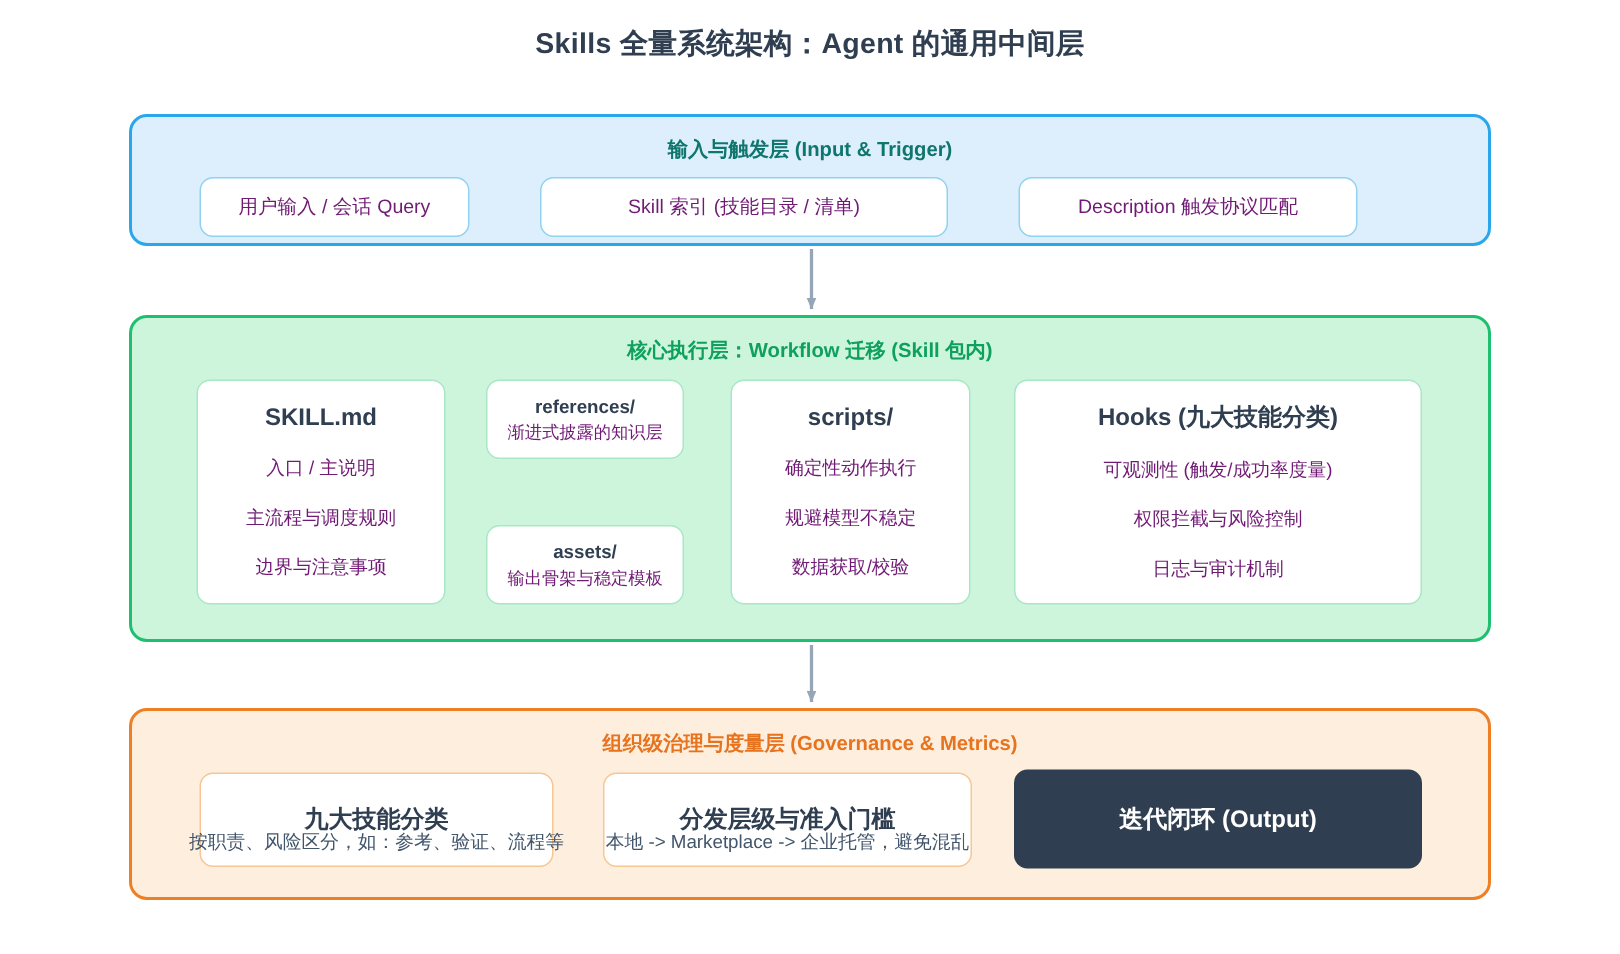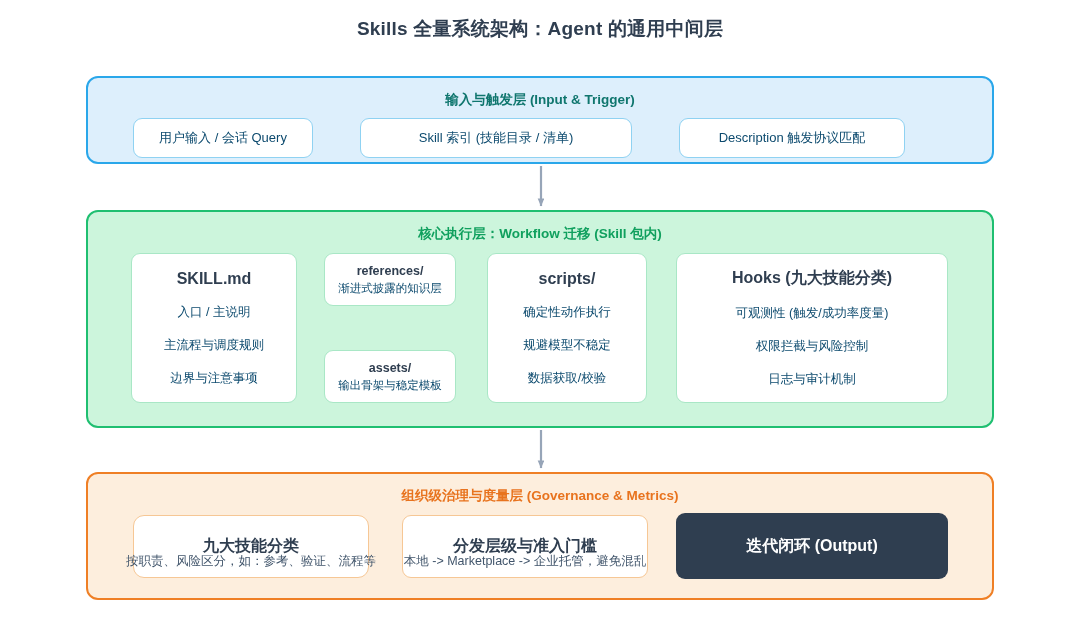--- a/index.html
+++ b/index.html
@@ -80,21 +80,21 @@
     justify-content: center;
   }
   .node .n-title {
     font-size: 16px;
     font-weight: bold;
     color: #2f3e50;
     white-space: nowrap;
   }
   .node .n-line {
     font-size: 12.5px;
-    color: #0c4a6e;
+    color: #701a75;
     white-space: nowrap;
   }
 
   
   .node.blue { border-color: #8fd2f2; }
   .node.blue .n-line { font-size: 13px; }
 
   #n-query  { left: 133px; top: 118px; width: 180px; height: 40px; }
   #n-index  { left: 360px; top: 118px; width: 272px; height: 40px; }
   #n-desc   { left: 679px; top: 118px; width: 226px; height: 40px; }
@@ -106,21 +106,21 @@
   #n-assets  { left: 324px; top: 350px; width: 132px; height: 53px; gap: 3px; }
   #n-scripts { left: 487px; top: 253px; width: 160px; height: 150px; gap: 16px; }
   #n-hooks   { left: 676px; top: 253px; width: 272px; height: 150px; gap: 16px; }
 
   #n-skill .n-title, #n-scripts .n-title, #n-hooks .n-title { margin-bottom: 0px; }
   #n-refs .n-title, #n-assets .n-title { font-size: 12.5px; }
   #n-refs .n-line, #n-assets .n-line { font-size: 11.5px; }
 
   
   .node.orange { border-color: #f6c795; gap: 9px; }
-  #n-cats  { left: 133px; top: 515px; width: 236px; height: 63px; border-radius: 11px; }
+  #n-cats  { left: 133px; top: 515px; width: 236px; height: 63px; }
   #n-dist  { left: 402px; top: 515px; width: 246px; height: 63px; }
   #n-out   { left: 676px; top: 513px; width: 272px; height: 66px;
              background: #2f3e50; border: none; gap: 9px; }
   #n-out .n-title { color: #ffffff; }
   #n-out .n-line  { color: #e9edf2; }
 
   
   .overflow-line {
     position: absolute;
     white-space: nowrap;

